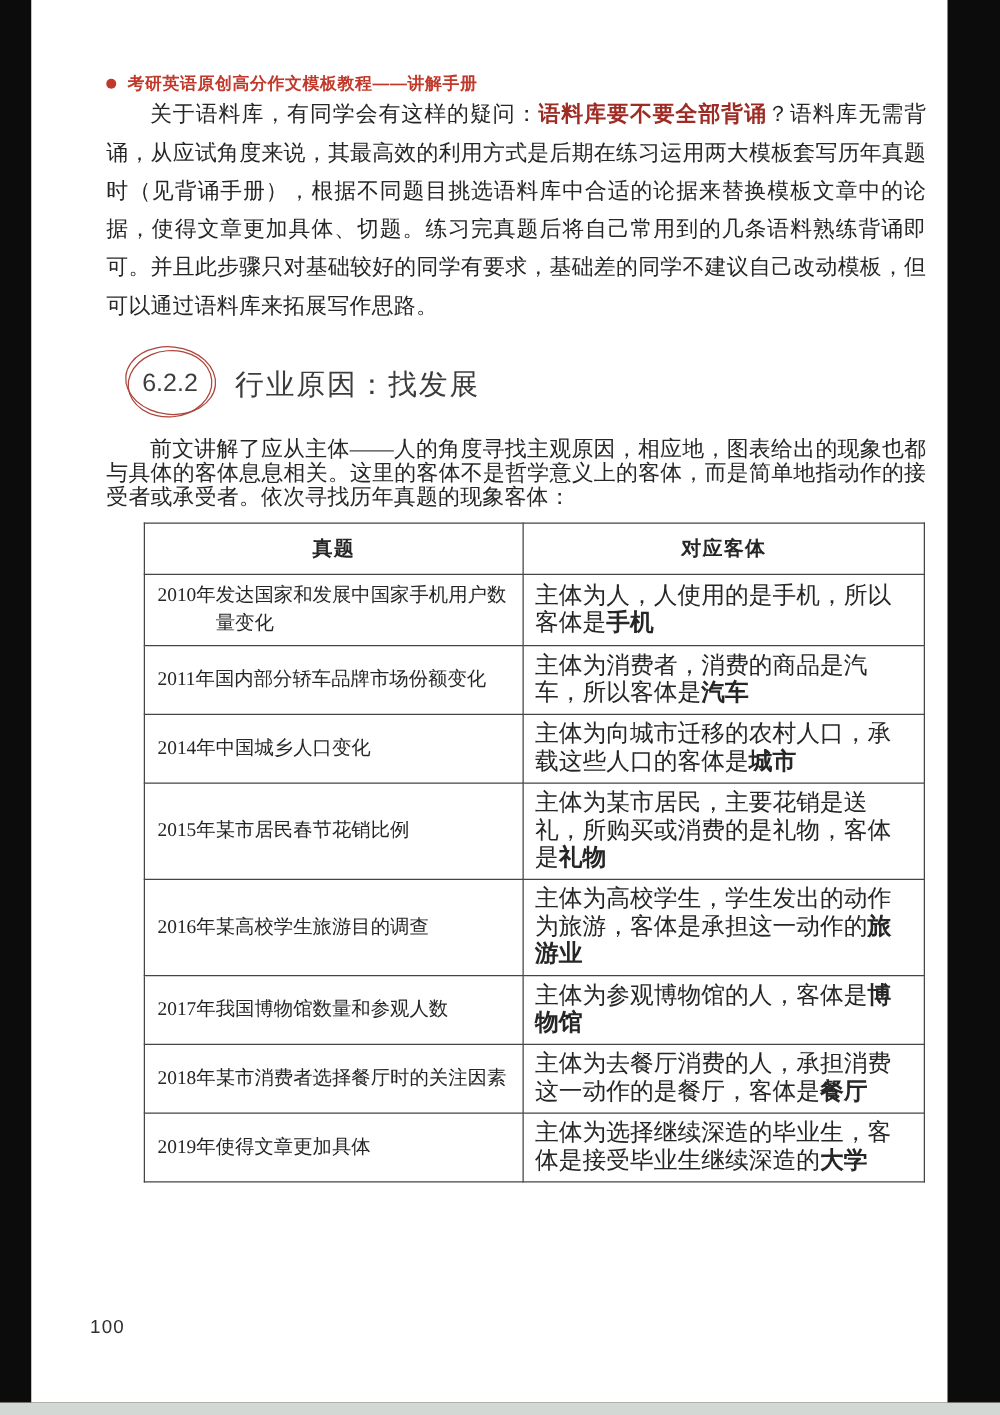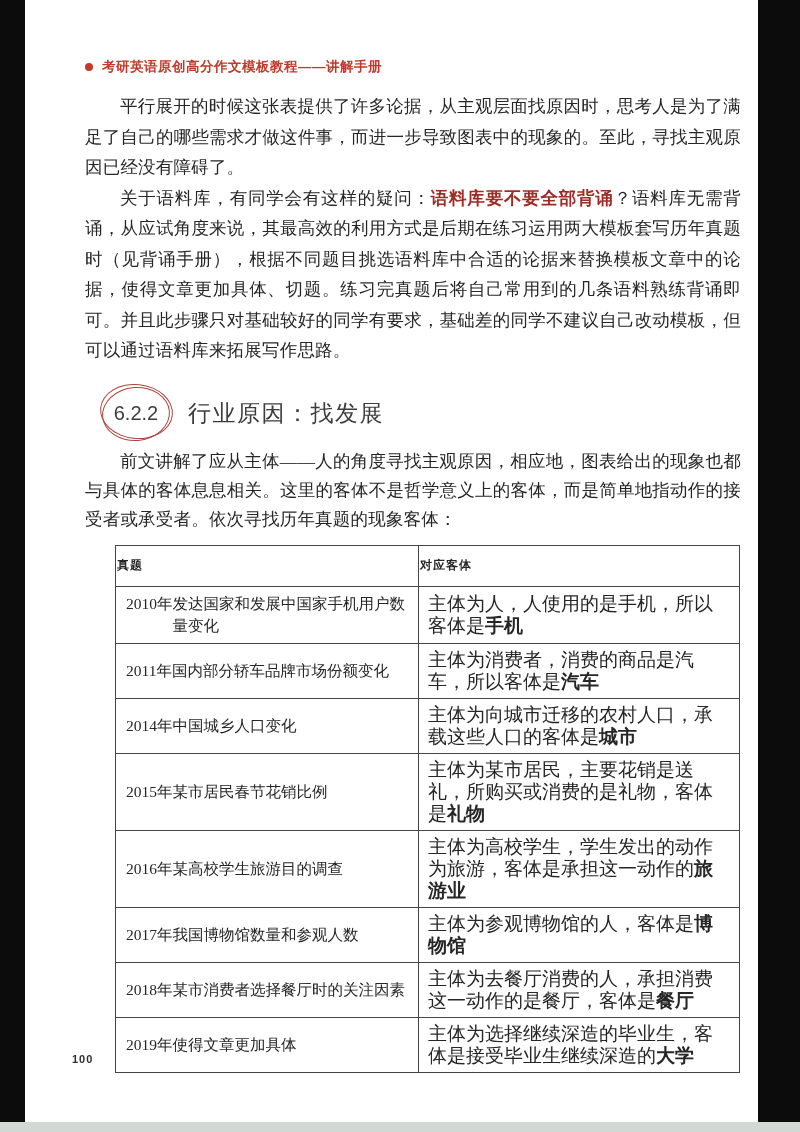--- a/index.html
+++ b/index.html
@@ -48,53 +48,52 @@
     content:"";position:absolute;inset:3px 5px;border:1.7px solid #ad453d;
     border-radius:50%;transform:rotate(-5deg);
   }
   .circle-num::after{
     content:"";position:absolute;inset:0 2px 5px 3px;border:1.4px solid #ad453d;
     border-radius:50%;transform:rotate(6deg);
   }
   .section-title{
     margin-left:13px;font-size:23px;color:#3c3c3c;letter-spacing:1.5px;font-weight:400;
   }
-  .para.after-heading{margin-top:3px;line-height:29px;}
+  .para.after-heading{margin-top:13px;line-height:19px;}
   
   table.exam{
     margin:11px 0 0 30px;width:625px;border-collapse:collapse;color:#262626;
     table-layout:fixed;
   }
   table.exam th,table.exam td{border:1.7px solid #454545;}
   table.exam th{
-    height:38px;font-size:12px;font-weight:700;text-align:left;letter-spacing:1px;
+    height:38px;font-size:16px;font-weight:700;text-align:center;letter-spacing:1px;
   }
   col.q-col{width:303px;}
   td.q{padding:6px 8px 6px 10px;font-size:15.5px;line-height:22px;vertical-align:middle;}
   .q-inner{display:flex;gap:0;}
   .q-year{white-space:nowrap;flex:0 0 auto;}
   td.a{padding:5px 9px;font-size:19px;line-height:22px;vertical-align:middle;}
   
   .page-number{
-    position:absolute;left:47px;top:1053px;font-size:11px;color:#2f2f2f;
-    font-family:"Liberation Sans","DejaVu Sans",sans-serif;letter-spacing:1px;font-weight:bold;
+    position:absolute;left:47px;top:1053px;font-size:15px;color:#2f2f2f;
+    font-family:"Liberation Sans","DejaVu Sans",sans-serif;letter-spacing:1px;
   }
 </style>
 </head>
 <body>
 
 <div class="paper">
   <div class="content">
 
     <div class="doc-header">
       <span class="dot"></span>
       <span>考研英语原创高分作文模板教程——讲解手册</span>
     </div>
 
-    <p class="para first">平行展开的时候这张表提供了许多论据，从主观层面找原因时，思考人是为了满足了自己的哪些需求才做这件事，而进一步导致图表中的现象的。至此，寻找主观原因已经没有障碍了。</p>
 
     <p class="para"><span>关于语料库，有同学会有这样的疑问：</span><span class="b red">语料库要不要全部背诵</span><span>？语料库无需背诵，从应试角度来说，其最高效的利用方式是后期在练习运用两大模板套写历年真题时（见背诵手册），根据不同题目挑选语料库中合适的论据来替换模板文章中的论据，使得文章更加具体、切题。练习完真题后将自己常用到的几条语料熟练背诵即可。并且此步骤只对基础较好的同学有要求，基础差的同学不建议自己改动模板，但可以通过语料库来拓展写作思路。</span></p>
 
     <div class="section-heading">
       <span class="circle-num">6.2.2</span>
       <span class="section-title">行业原因：找发展</span>
     </div>
 
     <p class="para after-heading">前文讲解了应从主体——人的角度寻找主观原因，相应地，图表给出的现象也都与具体的客体息息相关。这里的客体不是哲学意义上的客体，而是简单地指动作的接受者或承受者。依次寻找历年真题的现象客体：</p>
 

